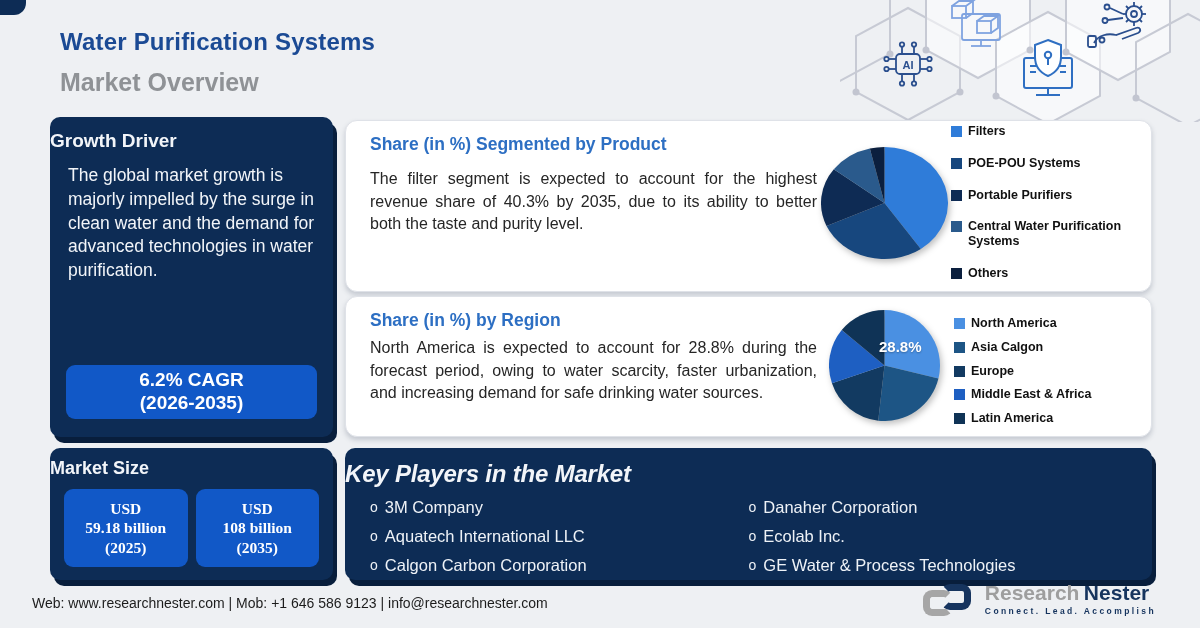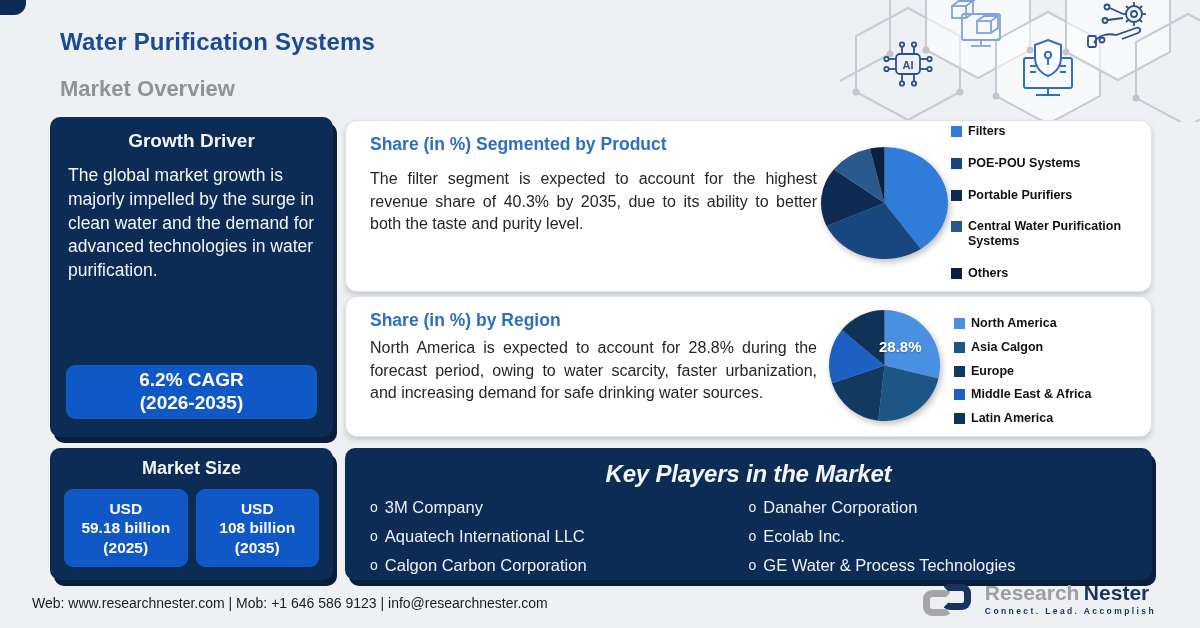--- a/index.html
+++ b/index.html
@@ -13,40 +13,40 @@
   }
   
   .corner-deco {
     position:absolute; left:0; top:0; width:26px; height:15px;
     background:#0d2c55; border-radius:0 0 12px 0;
   }
   .hex-art { position:absolute; left:840px; top:0; width:360px; height:122px; }
   
   .header { position:absolute; left:60px; top:28px; }
   .title   { font-size:24px; font-weight:bold; color:#1b4a94; letter-spacing:.2px; }
-  .subtitle{ font-size:22px; font-weight:bold; color:#8f9296; margin-top:20px; }
+  .subtitle{ font-size:25px; font-weight:bold; color:#8f9296; margin-top:12px; }
   
   .navy-panel {
     position:absolute; background:#0d2c55; border-radius:10px;
     box-shadow:4px 6px 0 #081e3c; color:#f2f5f9;
   }
   .panel-growth { left:50px; top:117px; width:283px; height:320px; }
   .panel-market { left:50px; top:448px; width:283px; height:132px; }
   .panel-players{ left:345px; top:448px; width:807px; height:132px; }
-  .navy-title { text-align:center; font-weight:bold; font-size:19px; padding-top:13px; }
+  .navy-title { font-weight:bold; font-size:19px; padding-top:13px; }
   .growth-body {
     padding:12px 18px 0 18px; font-size:17.5px; line-height:1.36; color:#f2f5f9;
   }
   .cagr-btn {
     position:absolute; left:16px; right:16px; bottom:18px; height:54px;
     background:#1158c7; border-radius:9px; display:flex; flex-direction:column;
     align-items:center; justify-content:center; font-weight:bold; font-size:19px;
     line-height:1.2; color:#fff;
   }
-  .ms-row { display:flex; gap:8px; padding:10px 14px 0 14px; }
+  .ms-row { display:flex; gap:8px; padding:10px 14px 0 14px;font-family:Liberation Serif, serif; }
   .ms-box {
     flex:1; background:#1158c7; border-radius:9px; height:78px;
     display:flex; flex-direction:column; align-items:center; justify-content:center;
     font-weight:bold; font-size:15.5px; line-height:1.25; color:#fff; text-align:center;
   }
   
   .card {
     position:absolute; background:#ffffff; border:1px solid #dfe2e8;
     border-radius:12px; box-shadow:0 3px 5px rgba(100,110,130,.3);
   }

